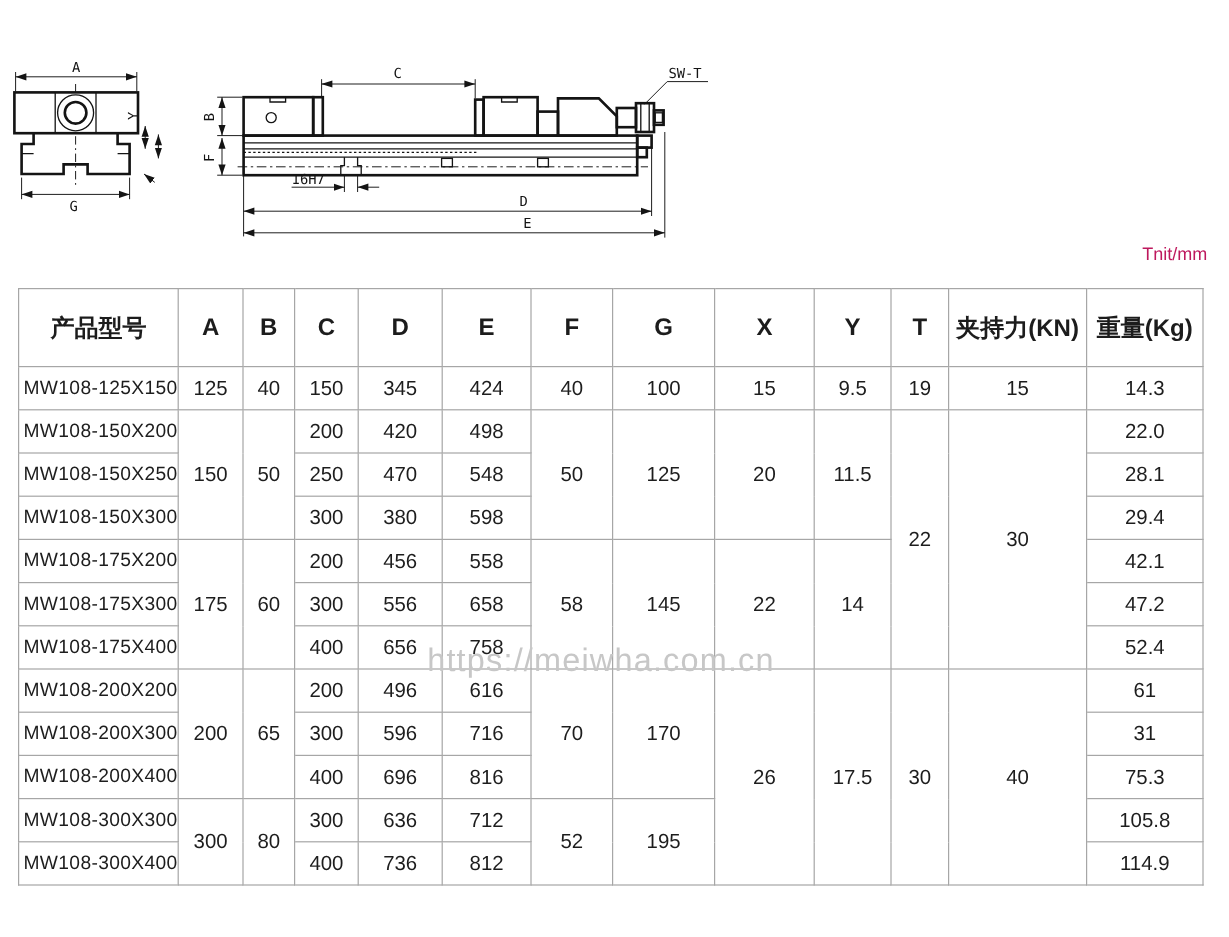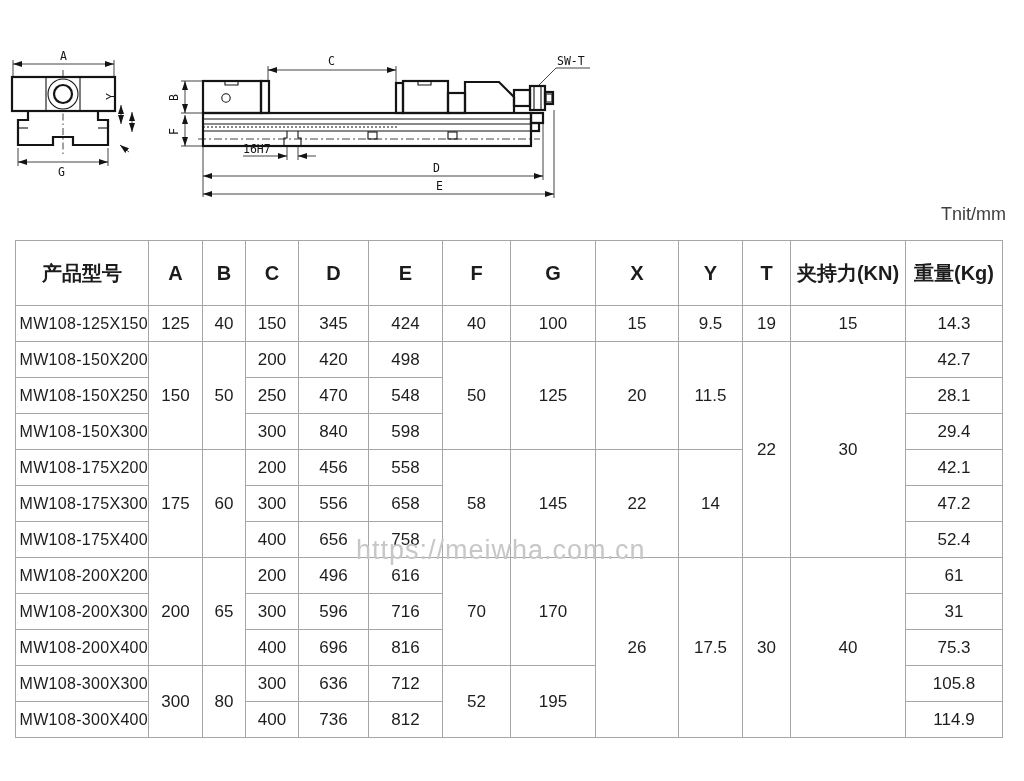--- a/index.html
+++ b/index.html
@@ -20,21 +20,21 @@
     font-size: 11.5px;
     fill: #141414;
   }
   .thick  { stroke: #141414; stroke-width: 2.2; fill: none; }
   .thickf { stroke: #141414; stroke-width: 2.2; fill: #ffffff; }
   .med    { stroke: #141414; stroke-width: 1.1; fill: none; }
   .thin   { stroke: #141414; stroke-width: 0.8; fill: none; }
   
   #unit-note {
     position: absolute; top: 204px; right: 18px;
-    font-size: 18px; color: #404040;
+    font-size: 15px; color: #be185d;
   }
   
   #table-wrap { position: absolute; left: 15px; top: 240px; }
   table.spec {
     border-collapse: collapse; table-layout: fixed;
     width: 987px; background: #ffffff;
   }
   table.spec th, table.spec td {
     border: 1px solid #a6a6a6; padding: 0;
     overflow: hidden; white-space: nowrap;
@@ -214,33 +214,33 @@
           <td rowspan="3" class="c-num">50</td>
           <td class="c-num">200</td>
           <td class="c-num">420</td>
           <td class="c-num">498</td>
           <td rowspan="3" class="c-num">50</td>
           <td rowspan="3" class="c-num">125</td>
           <td rowspan="3" class="c-num">20</td>
           <td rowspan="3" class="c-num">11.5</td>
           <td rowspan="6" class="c-num">22</td>
           <td rowspan="6" class="c-num">30</td>
-          <td class="c-num">42.7</td>
+          <td class="c-num">22.0</td>
         </tr>
         <tr>
           <td class="c-model">MW108-150X250</td>
           <td class="c-num">250</td>
           <td class="c-num">470</td>
           <td class="c-num">548</td>
           <td class="c-num">28.1</td>
         </tr>
         <tr>
           <td class="c-model">MW108-150X300</td>
           <td class="c-num">300</td>
-          <td class="c-num">840</td>
+          <td class="c-num">380</td>
           <td class="c-num">598</td>
           <td class="c-num">29.4</td>
         </tr>
         <tr>
           <td class="c-model">MW108-175X200</td>
           <td rowspan="3" class="c-num">175</td>
           <td rowspan="3" class="c-num">60</td>
           <td class="c-num">200</td>
           <td class="c-num">456</td>
           <td class="c-num">558</td>

